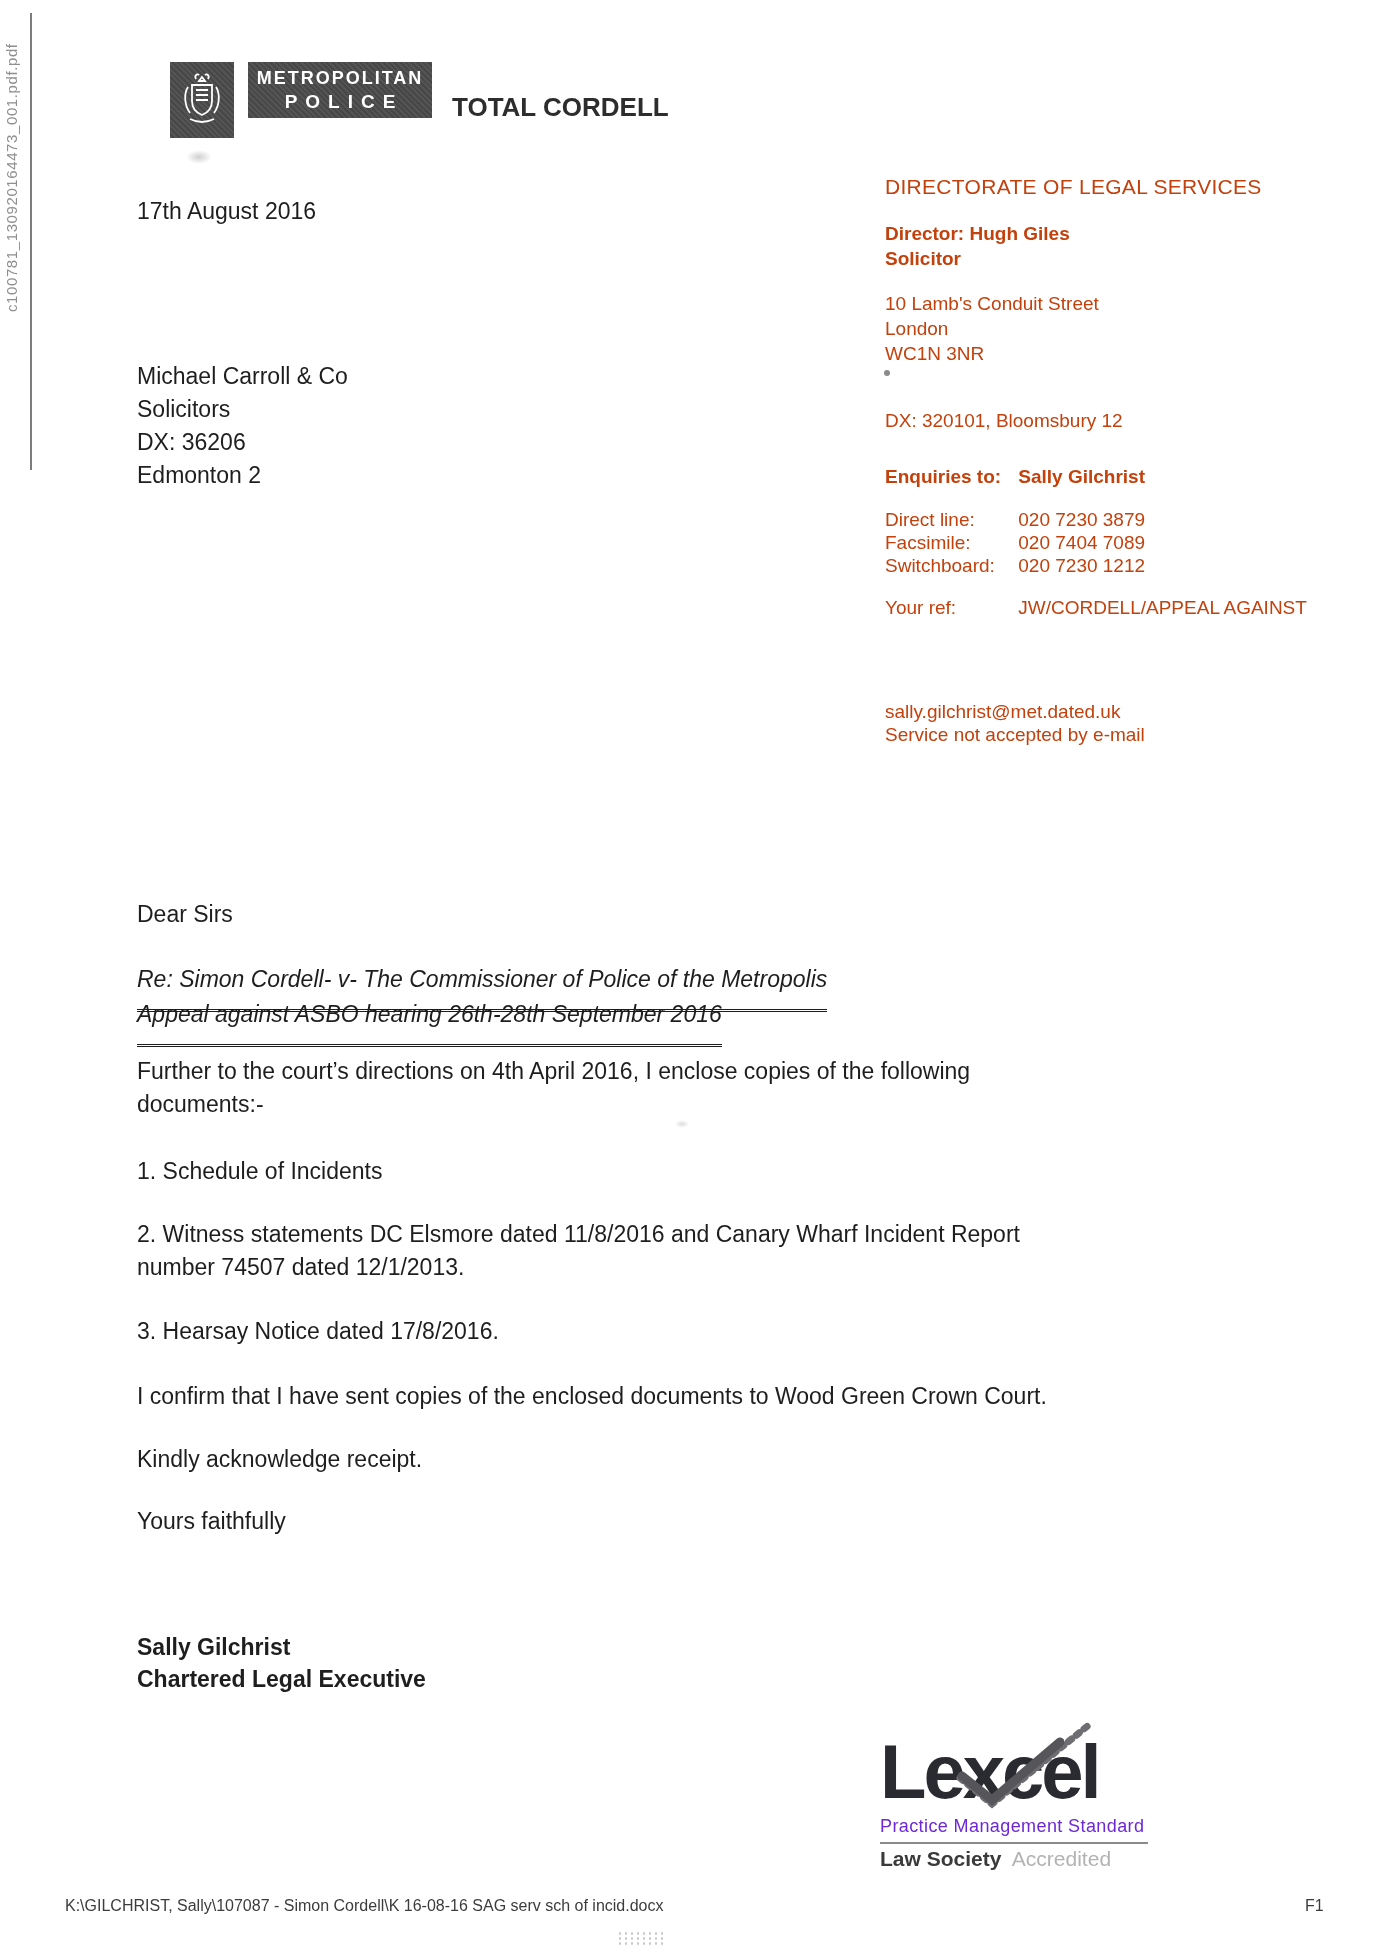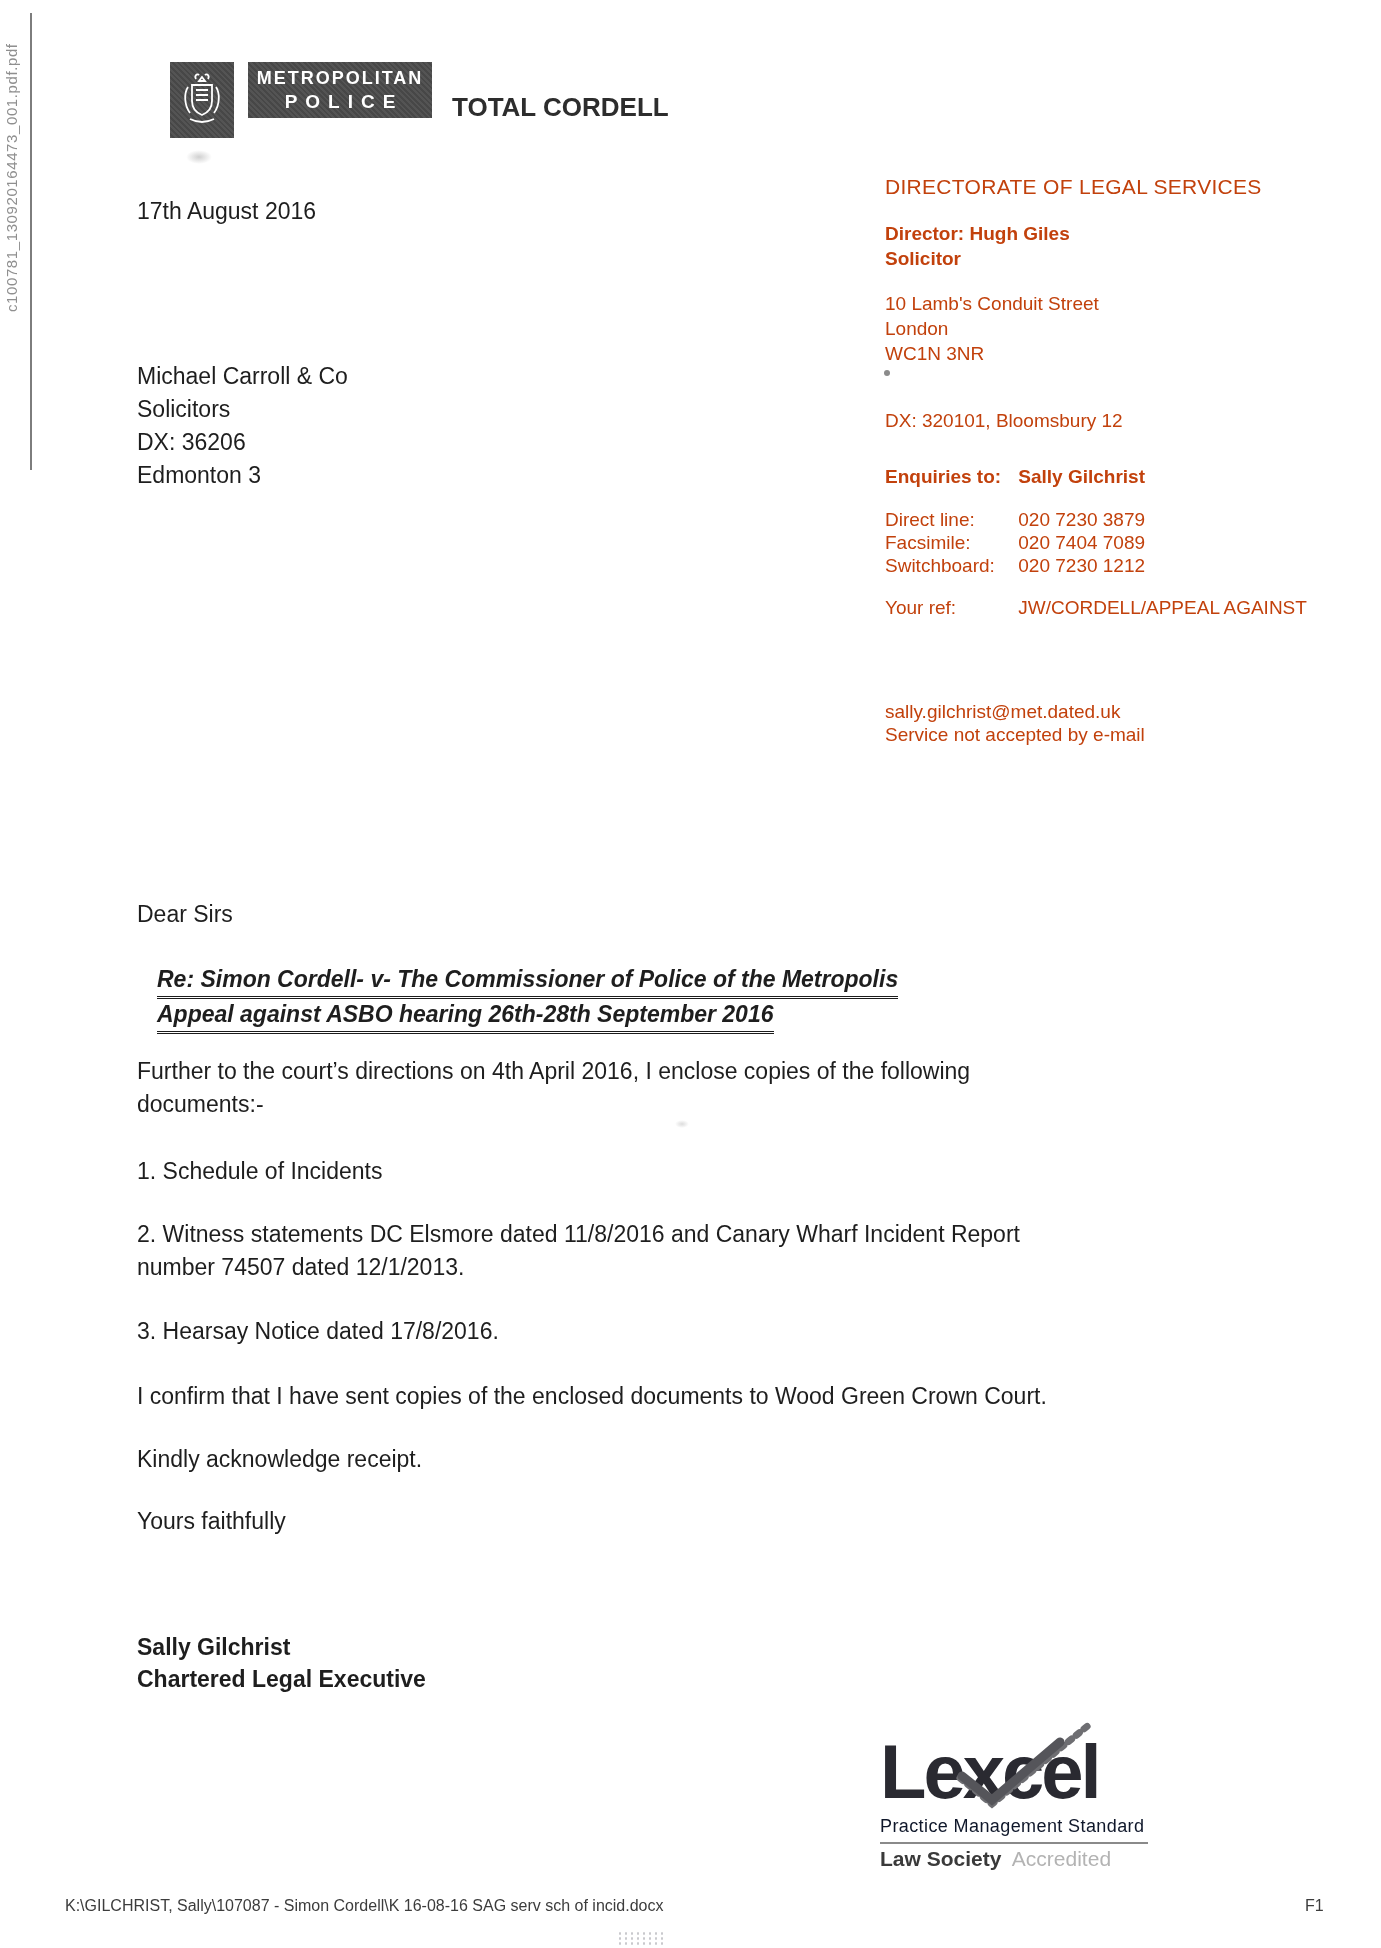--- a/index.html
+++ b/index.html
@@ -20,41 +20,41 @@
     display:flex;flex-direction:column;align-items:center;justify-content:center;color:#fff;}
   .name-box .l1{font-size:18px;font-weight:700;letter-spacing:2px;}
   .name-box .l2{font-size:19px;font-weight:700;letter-spacing:8px;margin-top:2px;text-indent:8px;}
   .tagline{position:absolute;left:452px;top:92px;font-size:26px;font-weight:700;color:#2d2d2d;letter-spacing:0px;}
 
   
   .t{position:absolute;white-space:nowrap;}
   .date{left:137px;top:198px;font-size:23px;}
   .recipient{left:137px;top:360px;font-size:23px;line-height:33px;white-space:nowrap;}
   .body-line{left:137px;font-size:23px;}
-  .re-line{font-weight:700;font-style:italic;border-bottom:3px double #1c1c1c;padding-bottom:4px;margin-left:20px;}
+  .re-line{font-weight:400;font-style:italic;border-bottom:3px double #1c1c1c;padding-bottom:17px;}
   .sig{left:137px;font-size:23px;font-weight:700;line-height:32px;}
 
   
   .rc{position:absolute;left:885px;width:490px;font-size:19px;color:#c2410c;}
   .rc-title{top:175px;font-size:21px;letter-spacing:.3px;}
   .rc-director{top:221px;font-weight:700;line-height:25px;}
   .rc-address{top:291px;line-height:25px;}
   .rc-dx{top:410px;}
   .rc-enq{top:466px;font-weight:700;}
   .rc-contacts{top:508px;line-height:23px;}
   .lbl{display:inline-block;width:128px;}
   .rc-yourref{top:595px;line-height:25px;}
   .rc-ourref{top:661px;}
   .rc-email{top:700px;line-height:23px;}
 
   
   .lexcel{position:absolute;left:880px;top:1730px;width:300px;}
   .lexcel-word{position:relative;font-size:76px;font-weight:700;letter-spacing:-3px;color:#2a2a31;line-height:84px;}
   .lexcel-check{position:absolute;left:60px;top:-14px;pointer-events:none;}
-  .lexcel-sub{font-size:18px;color:#0f172a;letter-spacing:.4px;margin-top:2px;}
+  .lexcel-sub{font-size:18px;color:#6d28d9;letter-spacing:.4px;margin-top:2px;}
   .lexcel-rule{width:268px;height:2px;background:#8a8a8a;margin:5px 0 3px 0;}
   .lexcel-acc .bold{font-size:21px;font-weight:700;color:#3a3a3a;}
   .lexcel-acc .light{font-size:21px;color:#b3b3b3;margin-left:6px;}
 
   
   .footer-path{position:absolute;left:65px;top:1897px;font-size:16px;color:#3c3c3c;}
   .footer-ref{position:absolute;left:1305px;top:1897px;font-size:16px;color:#3c3c3c;}
 
   
   .speck1{position:absolute;left:186px;top:150px;width:26px;height:14px;border-radius:50%;
@@ -95,21 +95,21 @@
   <div class="speck1"></div>
   <div class="speck2"></div>
   <div class="speck3"></div>
   <div class="dots"></div>
 
   <div class="t date">17th August 2016</div>
   <div class="t recipient">
     <div>Michael Carroll &amp; Co</div>
     <div>Solicitors</div>
     <div>DX: 36206</div>
-    <div>Edmonton 3</div>
+    <div>Edmonton 2</div>
   </div>
 
   <div class="rc rc-title t">DIRECTORATE OF LEGAL SERVICES</div>
   <div class="rc rc-director">
     <div>Director: Hugh Giles</div>
     <div>Solicitor</div>
   </div>
   <div class="rc rc-address">
     <div>10 Lamb's Conduit Street</div>
     <div>London</div>

